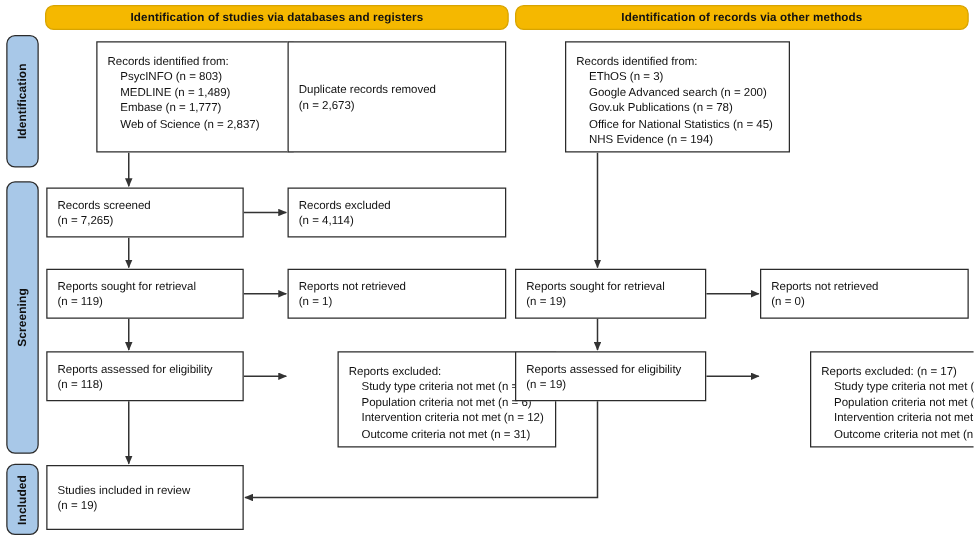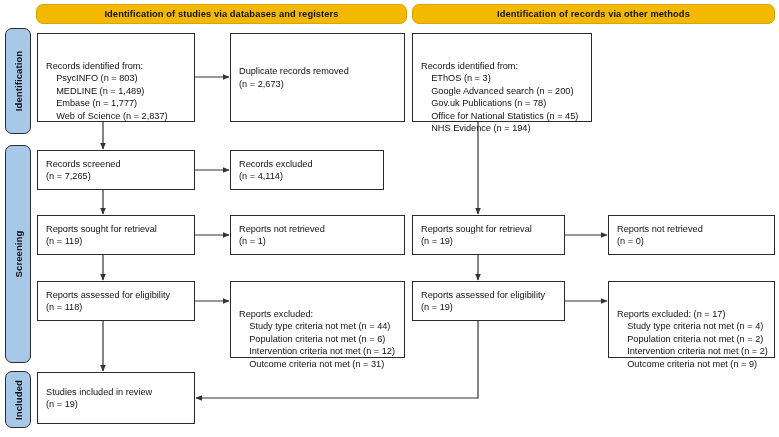--- a/index.html
+++ b/index.html
@@ -62,21 +62,22 @@
     padding: 0 0 0 8px;
   }
   .node-text {
     font-size: 9.2px;
     line-height: 12.4px;
     color: #111111;
     white-space: pre;
   }
   .node.vtop {
     align-items: flex-start;
-    padding-top: 26px;
+    padding-top: 9px;
+    margin-left: 40px;
   }
   svg.connectors {
     position: absolute;
     left: 0;
     top: 0;
     width: 779px;
     height: 437px;
     pointer-events: none;
   }
 </style>
@@ -161,21 +162,21 @@
     Gov.uk Publications (n = 78)
     Office for National Statistics (n = 45)
     NHS Evidence (n = 194)</span>
   </div>
 
   <div class="node" style="left:37px; top:150px; width:158px; height:40px;">
     <span class="node-text">Records screened
 (n = 7,265)</span>
   </div>
 
-  <div class="node" style="left:230px; top:150px; width:154px; height:40px;">
+  <div class="node" style="left:230px; top:150px; width:175px; height:40px;">
     <span class="node-text">Records excluded
 (n = 4,114)</span>
   </div>
 
   <div class="node" style="left:37px; top:215px; width:158px; height:40px;">
     <span class="node-text">Reports sought for retrieval
 (n = 119)</span>
   </div>
 
   <div class="node" style="left:230px; top:215px; width:175px; height:40px;">

